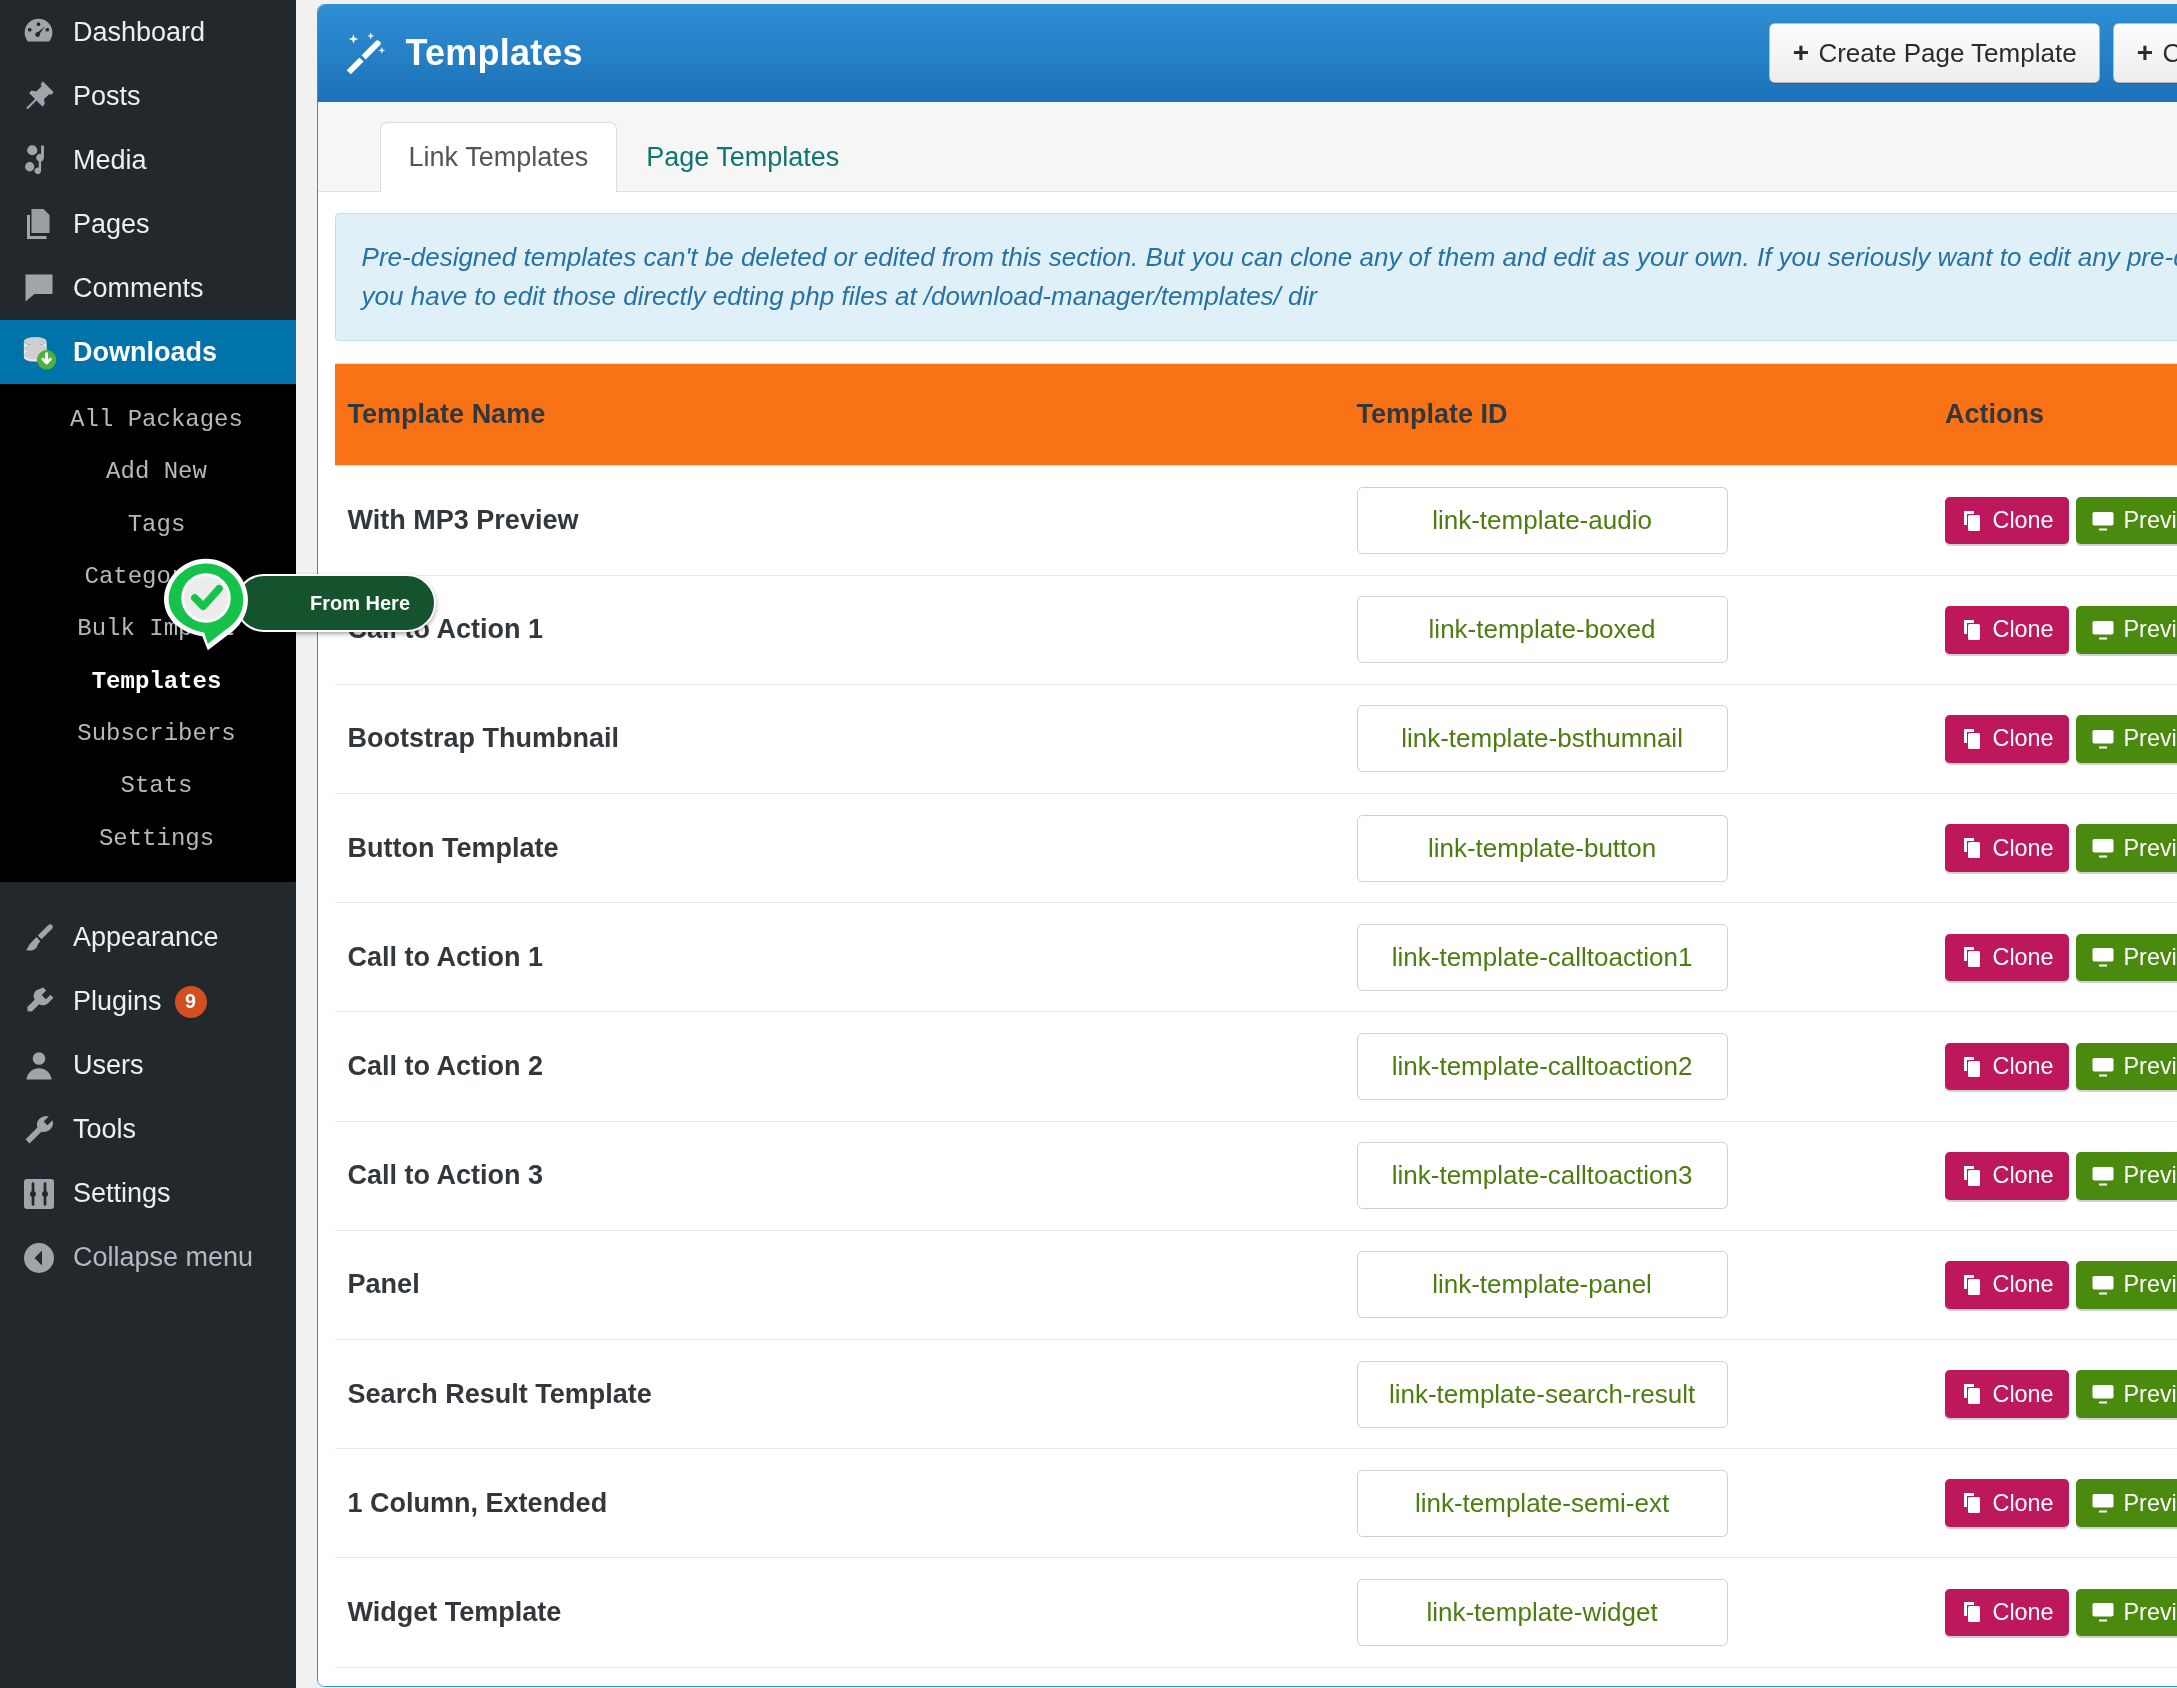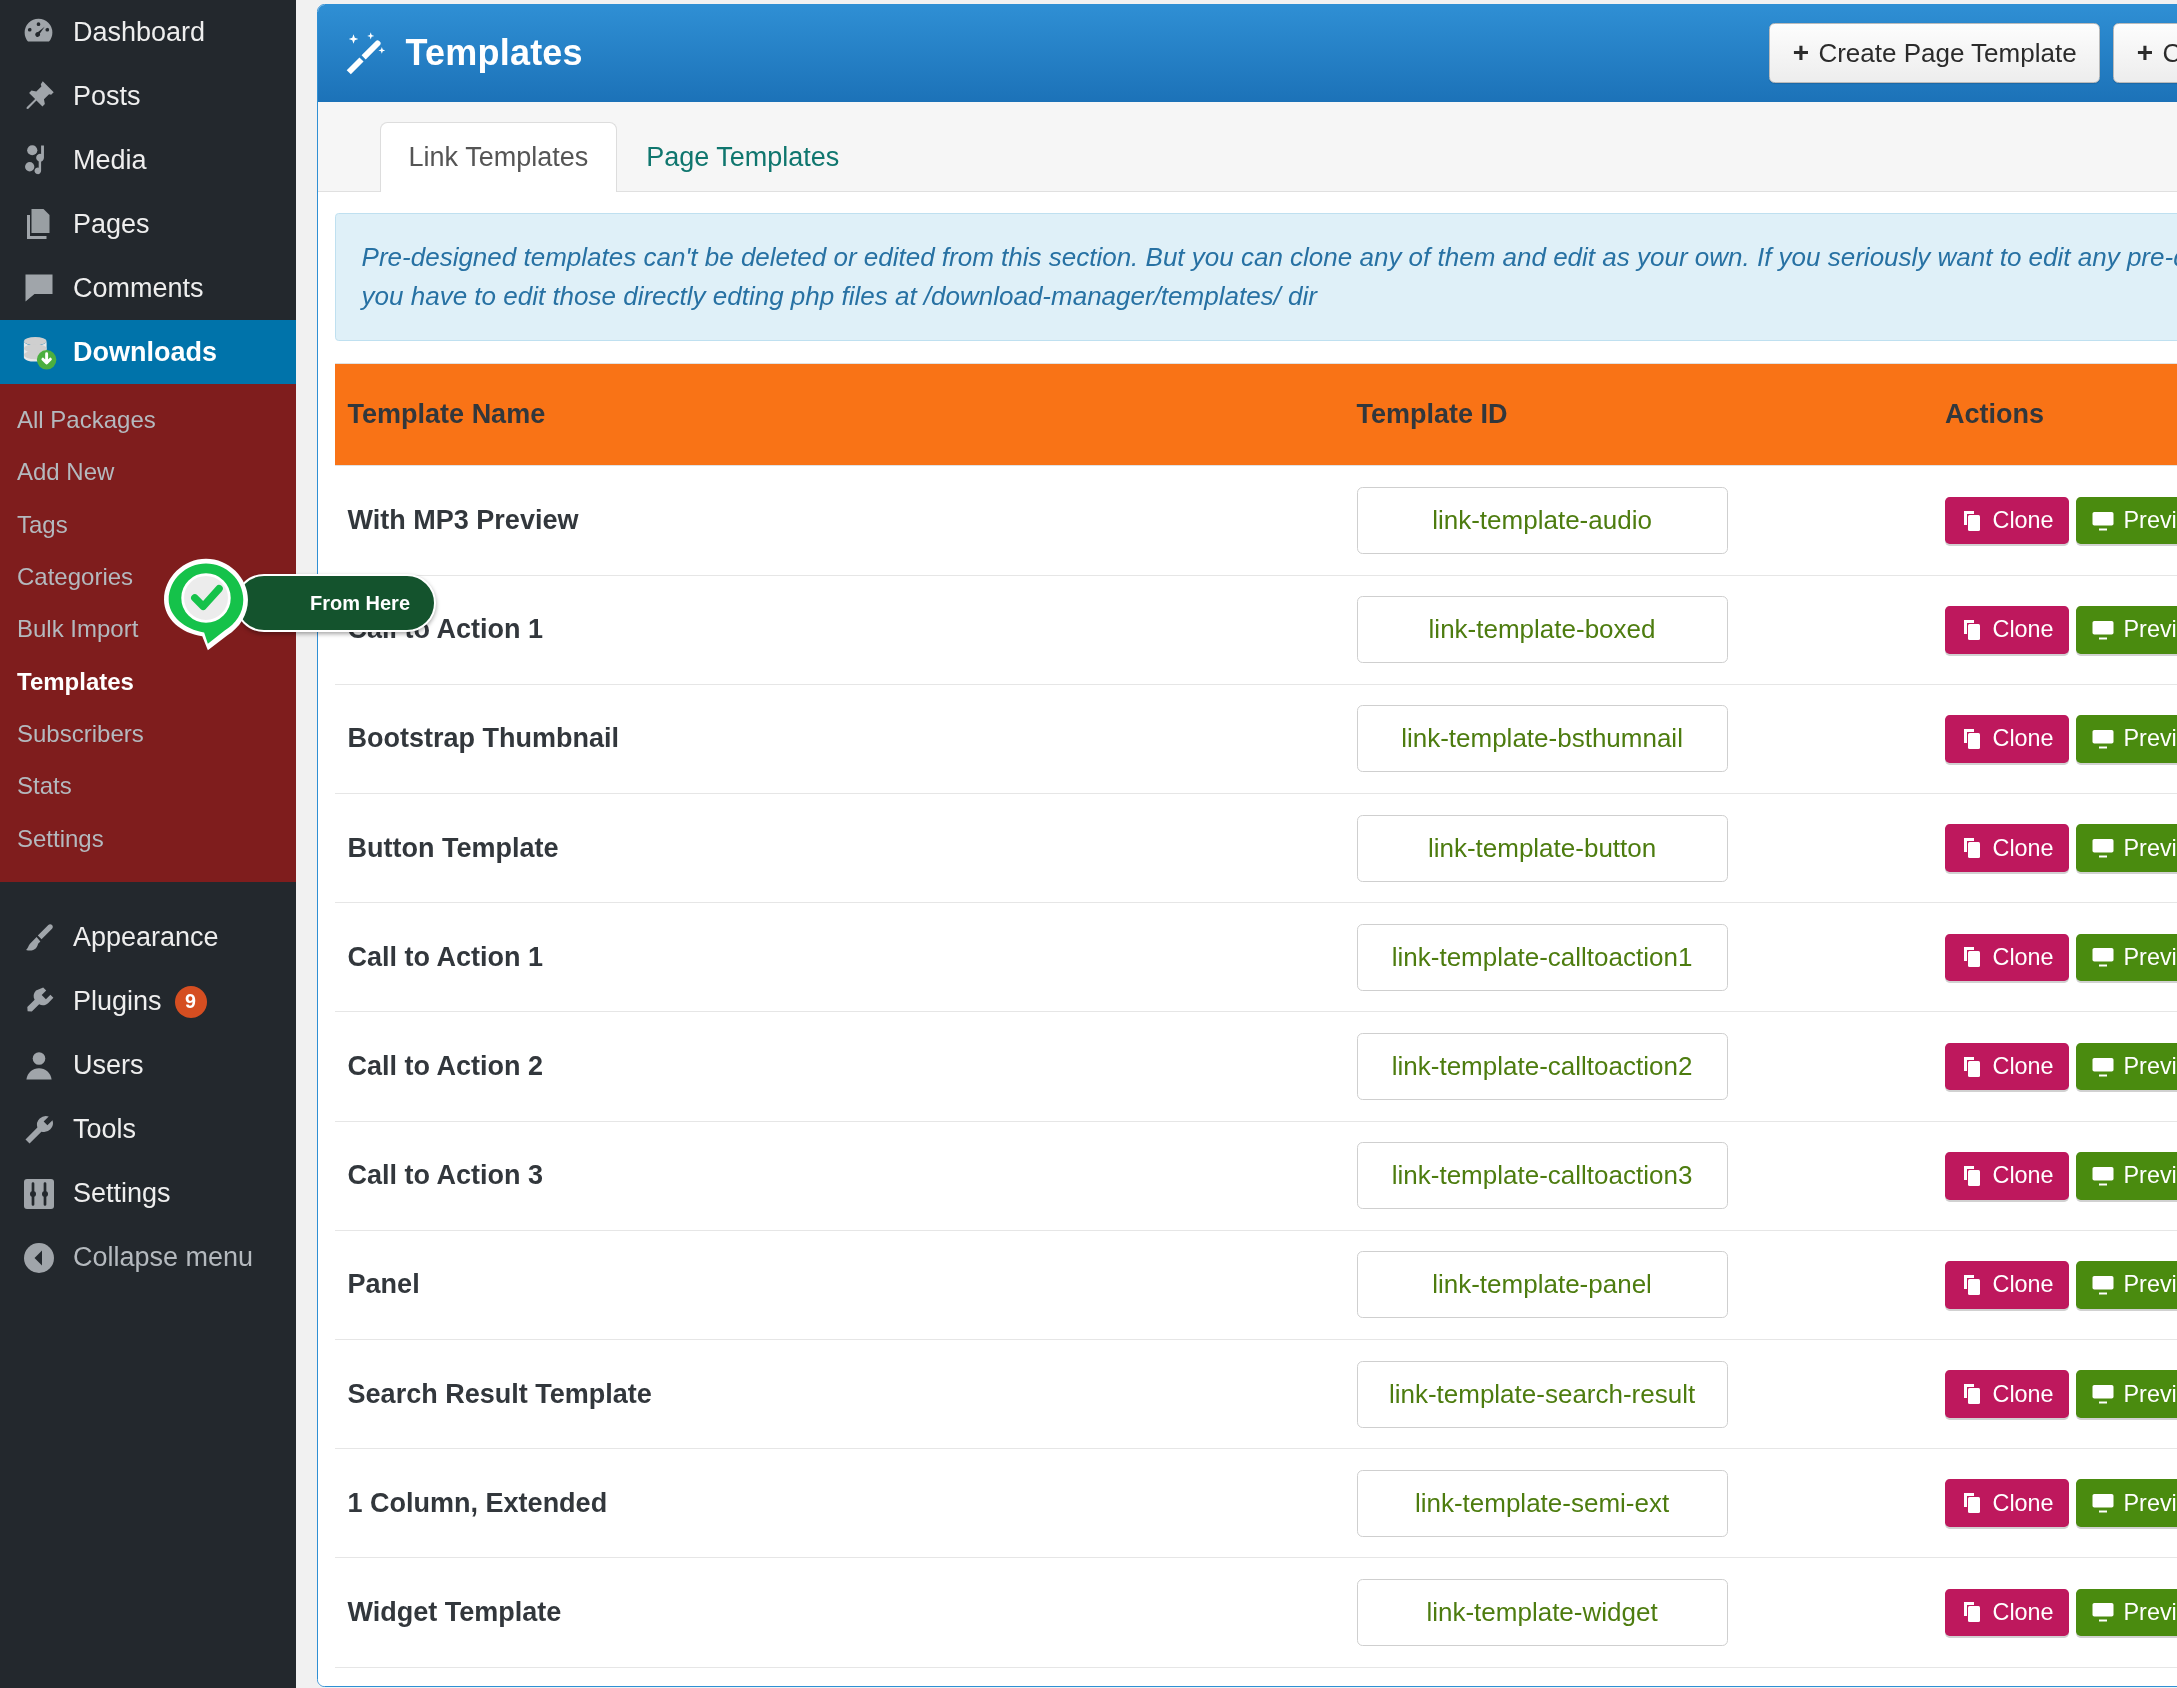--- a/index.html
+++ b/index.html
@@ -12,20 +12,21 @@
   .app { display: flex; width: 2177px; height: 1688px; }
 
   
   .sidebar {
     width: 296px; min-width: 296px;
     background: #23282d;
     color: #b4b9be;
     position: relative;
     z-index: 5;
     padding-top: 0px;
+    text-align: center;
   }
   .menu-top { padding-top: 0px; }
   .menu-item {
     display: flex; align-items: center;
     height: 64px;
     padding-left: 17px;
     font-size: 27px;
     color: #eeeeee;
     position: relative;
   }
@@ -43,21 +44,21 @@
   .menu-item.current .ico { color: #fff; }
   .menu-item.current::after {
     content:"";
     position:absolute; right:-15px; top:50%;
     transform: translateY(-50%);
     border: 15px solid transparent;
     border-right-color: #f1f1f1;
   }
   .menu-label { white-space: nowrap; }
 
-  .submenu { background: #7f1d1d; padding: 9.4px 0 17px 0; }
+  .submenu { background: #000000; padding: 9.4px 0 17px 0; font-family: Liberation Mono, monospace; }
   .submenu-item {
     display: block;
     padding: 9.4px 0 9.4px 17px;
     font-size: 24px;
     color: #b4b9be;
     line-height: 1.4;
     white-space: nowrap;
   }
   .submenu-item.current { color: #fff; font-weight: 700; }
 

